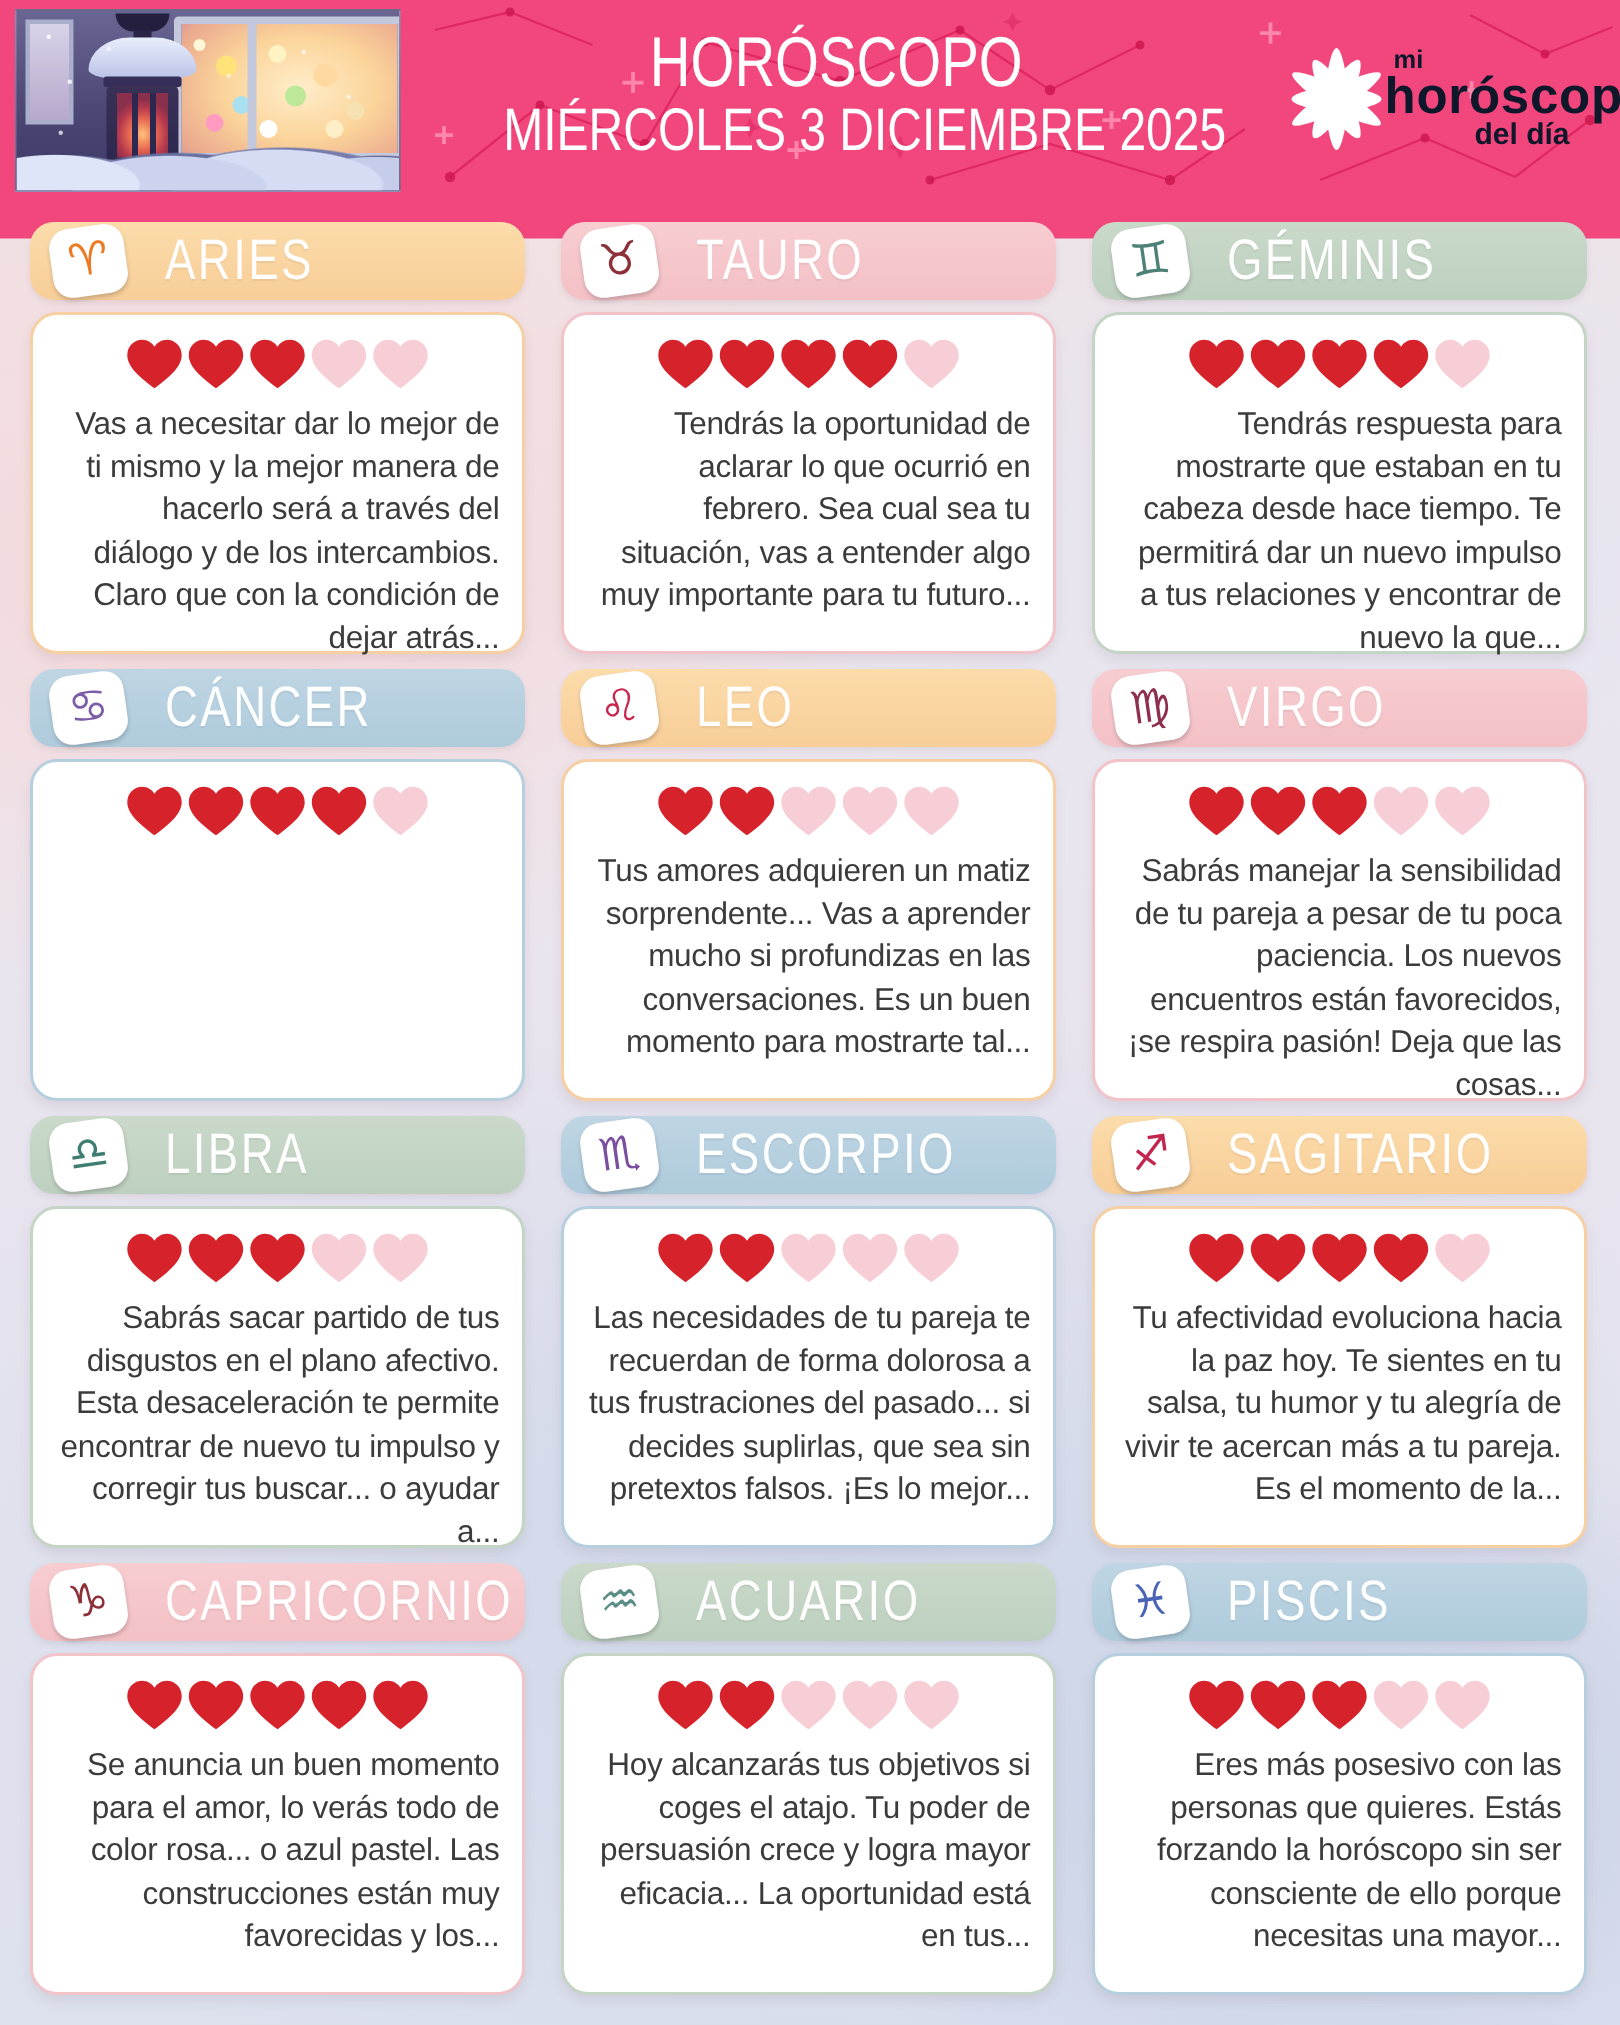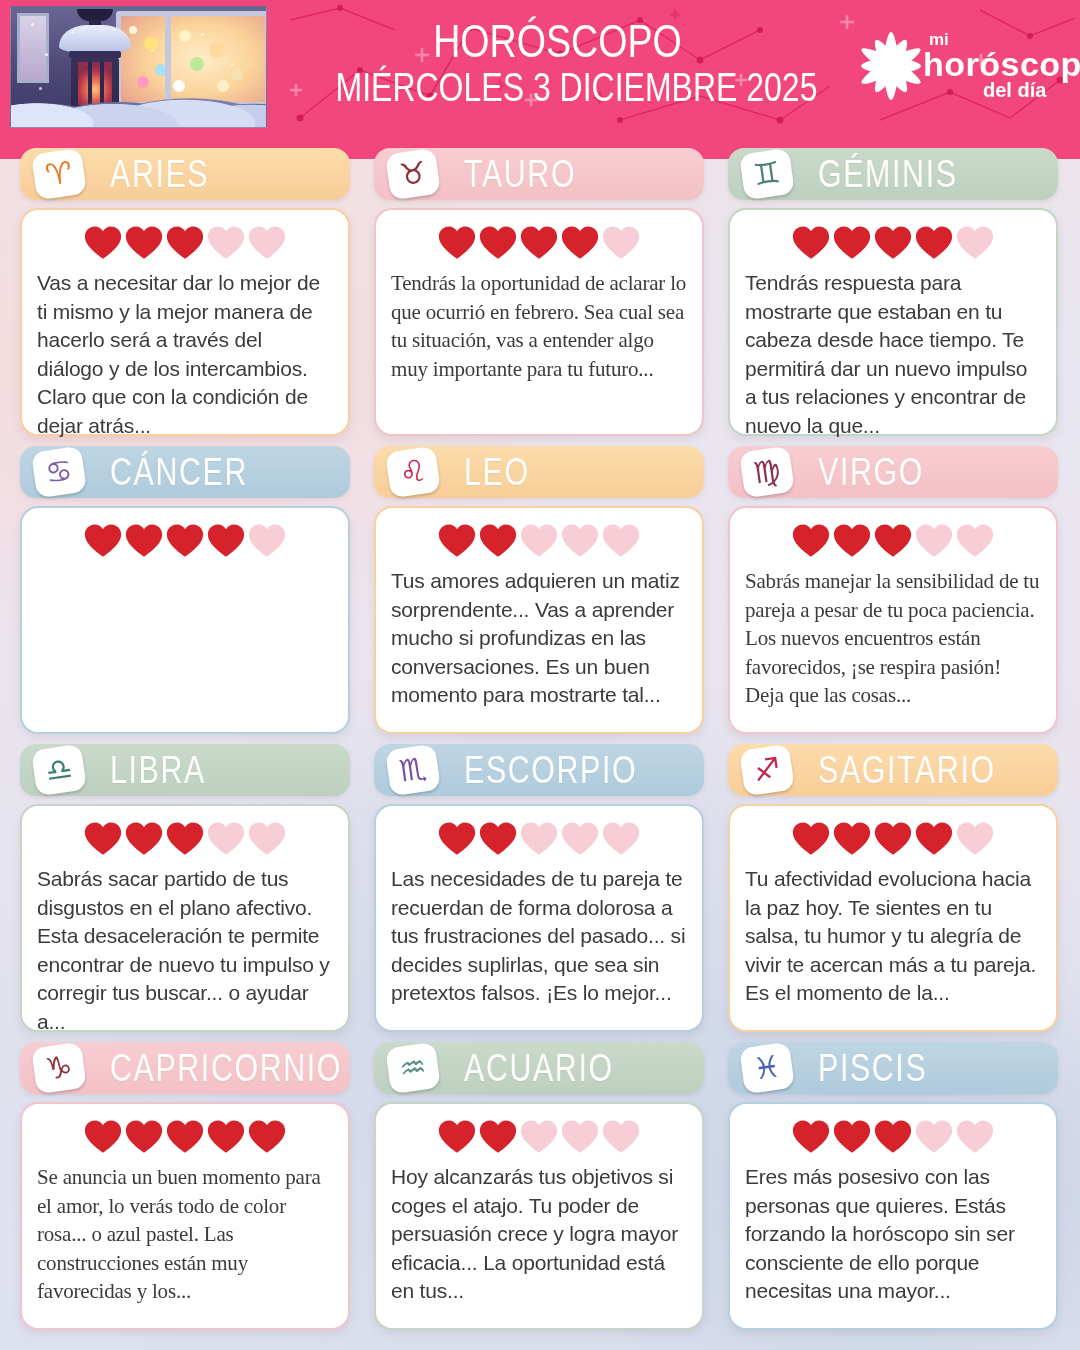--- a/index.html
+++ b/index.html
@@ -49,49 +49,49 @@
       radial-gradient(120px 52px at 12% 120%,#7d84b0 0 62%,transparent 64%),
       radial-gradient(140px 58px at 42% 125%,#6b719e 0 62%,transparent 64%),
       radial-gradient(150px 60px at 70% 120%,#767cab 0 62%,transparent 64%),
       radial-gradient(120px 50px at 95% 118%,#666c99 0 62%,transparent 64%);}
   .ph-flakes{position:absolute;left:20px;top:16px;width:3px;height:3px;border-radius:50%;background:rgba(255,255,255,.85);
     box-shadow:14px 30px 0 rgba(255,255,255,.8),40px 8px 0 rgba(255,255,255,.6),170px 10px 0 rgba(255,255,255,.7),
       200px 40px 0 rgba(255,255,255,.6),120px 26px 0 rgba(255,255,255,.5),8px 64px 0 rgba(255,255,255,.7);}
   .titles{position:absolute;left:280px;right:245px;top:16px;text-align:center;color:#fff;}
   .t1{font-size:47px;line-height:1.05;transform:scaleX(.8);transform-origin:center;white-space:nowrap;}
   .t2{font-size:40px;line-height:1.1;transform:scaleX(.8);transform-origin:center;white-space:nowrap;}
-  .logo{position:absolute;right:10px;top:10px;width:225px;height:112px;display:flex;align-items:center;color:#ffffff;}
+  .logo{position:absolute;right:10px;top:10px;width:225px;height:112px;display:flex;align-items:center;color:#0f172a;}
   .logo svg{flex:0 0 auto;}
   .logo-text{margin-left:-14px;line-height:.95;}
   .lt-mi{display:block;font-size:17px;font-weight:bold;margin-left:6px;}
   .lt-main{display:block;font-size:34px;font-weight:bold;letter-spacing:.5px;}
   .lt-sub{display:block;font-size:20px;font-weight:bold;margin-left:60px;}
   
   .grid{position:absolute;left:20px;top:148px;width:1038px;display:grid;
     grid-template-columns:repeat(3,330px);column-gap:24px;row-gap:10px;}
   .sign{width:330px;}
   .sign-header{height:52px;border-radius:16px;display:flex;align-items:center;padding:0 8px;box-sizing:border-box;
     box-shadow:0 2px 4px rgba(120,90,110,.12);}
   .sticker{width:50px;height:46px;margin-left:6px;background:#fff;border-radius:13px;transform:rotate(-8deg);
     display:flex;align-items:center;justify-content:center;box-shadow:0 2px 3px rgba(0,0,0,.18);flex:0 0 auto;}
   .glyph{font-family:"DejaVu Sans",sans-serif;font-size:30px;font-weight:bold;line-height:1;}
   .sign-name{margin-left:26px;font-size:38px;color:rgba(255,255,255,.97);letter-spacing:2px;
     transform:scaleX(.8);transform-origin:left center;white-space:nowrap;text-shadow:0 1px 1px rgba(0,0,0,.06);}
   .card{margin-top:8px;height:228px;background:#fff;border:2px solid #ddd;border-radius:18px;
-    padding:10px 15px 0;box-sizing:border-box;box-shadow:0 4px 8px rgba(120,90,110,.12);}
+    padding:10px 15px 0;box-sizing:border-box;box-shadow:0 4px 8px rgba(120,90,110,.12);text-align:right;}
   .hearts{display:flex;justify-content:center;gap:3px;margin:6px 0 9px;}
   .heart svg{width:38px;height:34px;display:block;}
   .heart svg path{fill:var(--heart-empty,#f7ced5);}
   .heart.filled svg path{fill:var(--heart-filled,#d6232b);}
   .sign-text{margin:0;font-size:21px;line-height:1.36;color:#3b3b3b;letter-spacing:-.2px;}
   
   .theme-peach .sign-header{background:linear-gradient(180deg,#fbdcab,#f8cd97);}
   .theme-peach .card{border-color:#f6d0a2;}
   .theme-pink .sign-header{background:linear-gradient(180deg,#f7cdd1,#f3c0c5);}
-  .theme-pink .card{border-color:#f2c3c8;font-family:Liberation Serif, serif;}
+  .theme-pink .card{border-color:#f2c3c8;}
   .theme-green .sign-header{background:linear-gradient(180deg,#cad9ca,#bdd0bf);}
   .theme-green .card{border-color:#c4d4c5;}
   .theme-blue .sign-header{background:linear-gradient(180deg,#bfd5e3,#aecbdc);}
   .theme-blue .card{border-color:#b6cfde;}
 </style>
 </head>
 <body>
 
 <div class="page">
   <header class="topbar">

